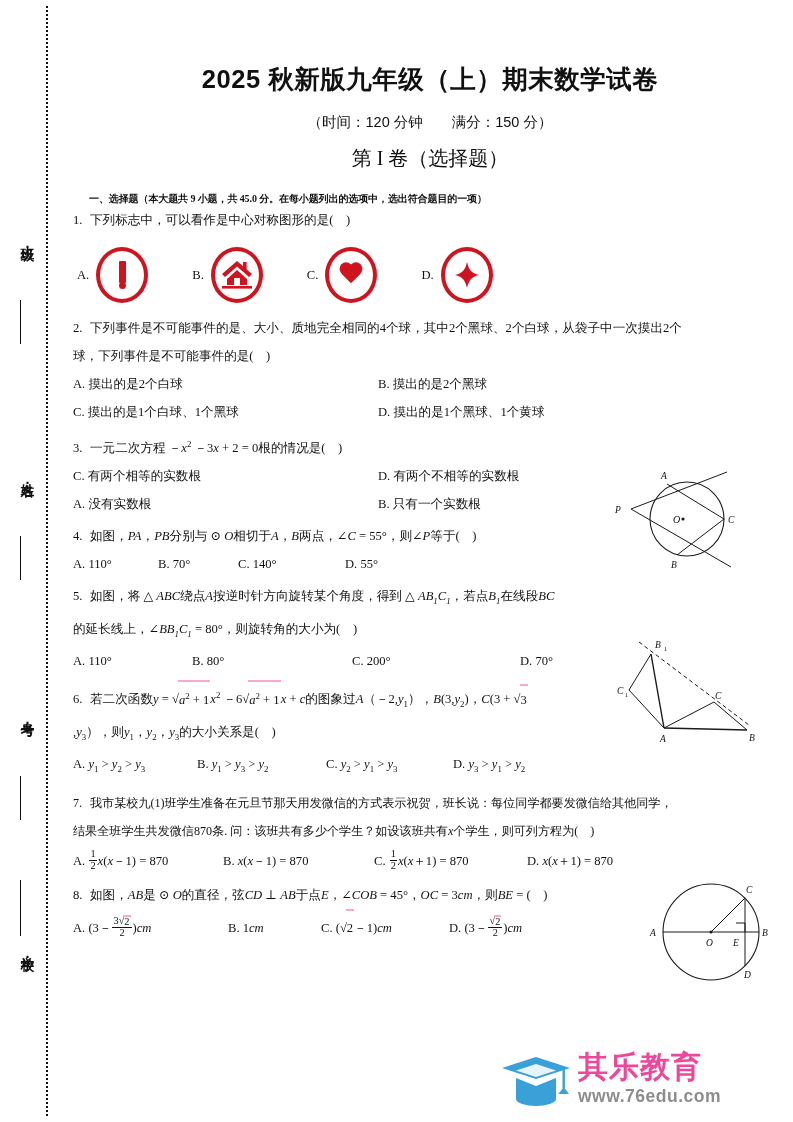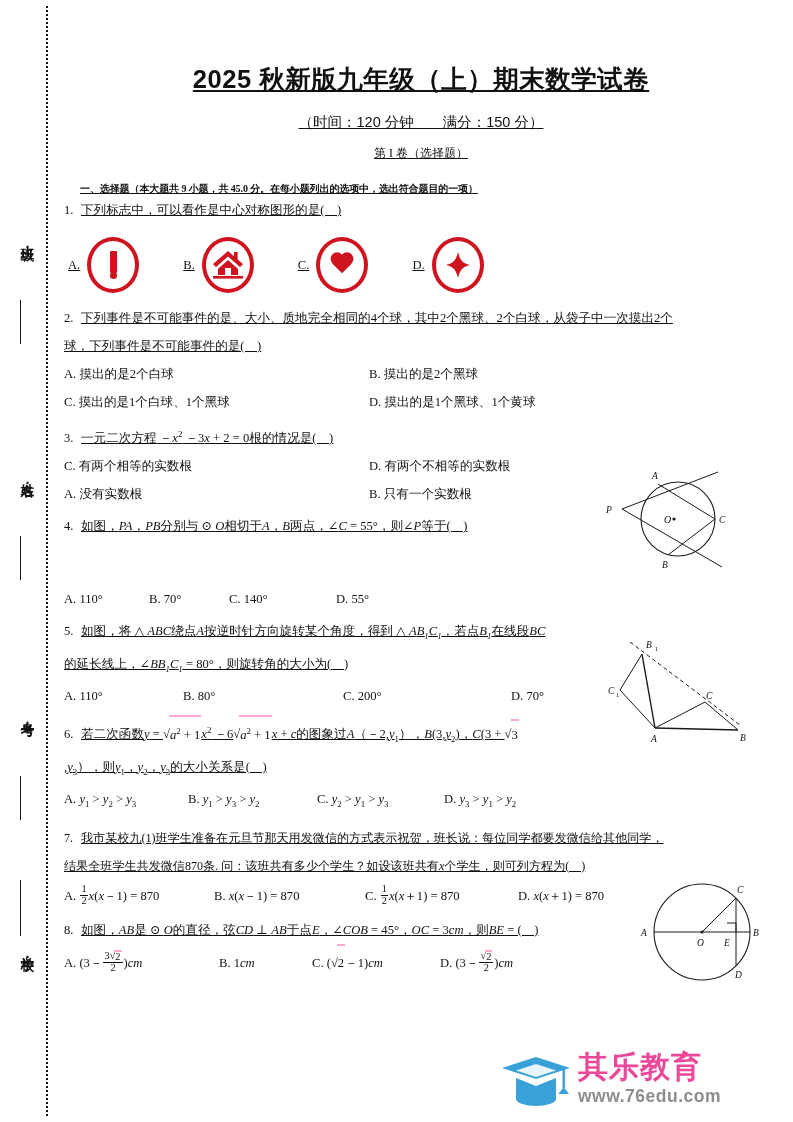--- a/index.html
+++ b/index.html
@@ -41,41 +41,41 @@
   .vrule {
     position: absolute;
     left: 20px;
     width: 0;
     border-left: 1px solid #111;
   }
 
   
   #content {
     position: absolute;
-    left: 62px; top: 0;
-    width: 718px; height: 1122px; text-decoration: underline;
+    left: 71px; top: 0;
+    width: 718px; height: 1122px;
   }
 
   #paper-title {
     text-align: center;
     font-size: 25.5px;
     font-weight: bold;
     letter-spacing: 0.5px;
     margin-top: 62px;
     font-family: "Liberation Sans", "DejaVu Sans", sans-serif;
   }
   #paper-subtitle {
     text-align: center;
     font-size: 14.5px;
     margin-top: 16px;
     font-family: "Liberation Sans", "DejaVu Sans", sans-serif;
   }
   #section-label {
     text-align: center;
-    font-size: 12px;
+    font-size: 20px;
     margin-top: 13px;
   }
 
   #section-heading {
     font-size: 10px;
     font-weight: bold;
     margin-top: 20px;
     padding-left: 2px;
     letter-spacing: -0.1px;
     margin-left: 16px;
@@ -265,21 +265,21 @@
     <div class="opts">
       <span class="o" style="width:305px;">A. 没有实数根</span><span class="o">B. 只有一个实数根</span>
     </div>
   </div>
 
   <div class="q" style="margin-top:4px;">
     <div class="qline">
       <span class="qnum">4.</span><span>如图，</span><i class="v">PA</i><span>，</span><i class="v">PB</i><span>分别与 ⊙ </span><i class="v">O</i><span>相切于</span><i class="v">A</i><span>，</span><i class="v">B</i><span>两点，∠</span><i class="v">C</i><span> = 55°，则∠</span><i class="v">P</i><span>等于(　)</span>
     </div>
     <div class="opts">
-      <span class="o" style="width:85px;">A. 110°</span><span class="o" style="width:80px;margin-top:45px;">B. 70°</span><span class="o" style="width:107px;">C. 140°</span><span class="o">D. 55°</span>
+      <span class="o" style="width:85px;">A. 110°</span><span class="o" style="width:80px;">B. 70°</span><span class="o" style="width:107px;">C. 140°</span><span class="o">D. 55°</span>
     </div>
   </div>
 
   <div class="q" style="margin-top:4px;">
     <div class="qline">
       <span class="qnum">5.</span><span>如图，将 △ </span><i class="v">ABC</i><span>绕点</span><i class="v">A</i><span>按逆时针方向旋转某个角度，得到 △ </span><i class="v"><i>A</i><i>B</i><sub class="s">1</sub><i>C</i><sub class="s">1</sub></i><span>，若点</span><i class="v">B<sub class="s">1</sub></i><span>在线段</span><i class="v">BC</i>
     </div>
     <div class="qline">
       <span>的延长线上，∠</span><i class="v">BB<sub class="s">1</sub>C<sub class="s">1</sub></i><span> = 80°，则旋转角的大小为(　)</span>
     </div>

